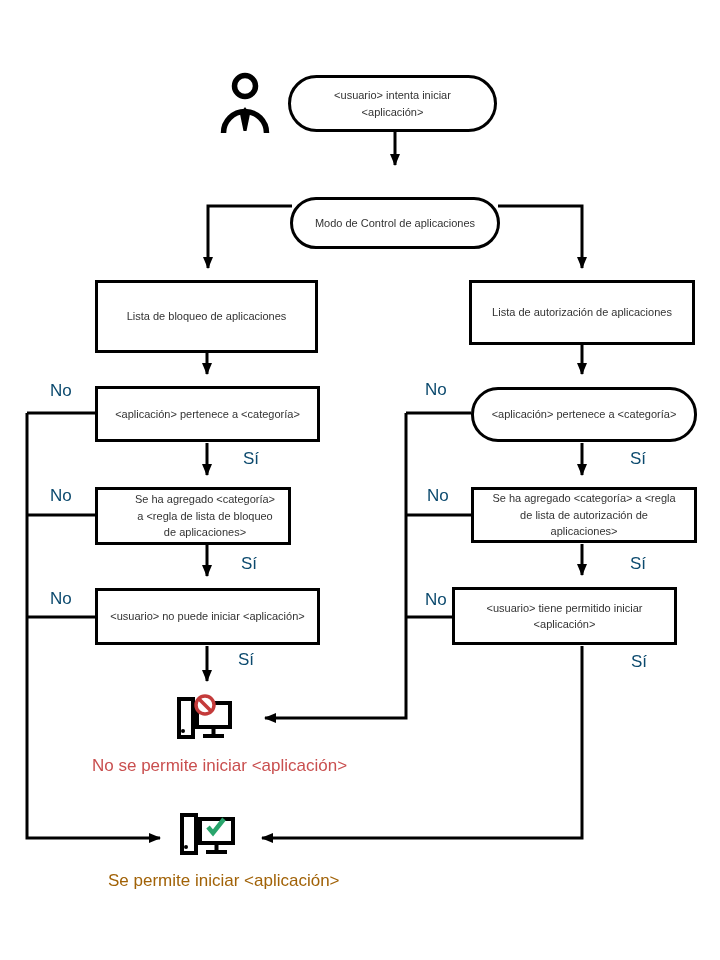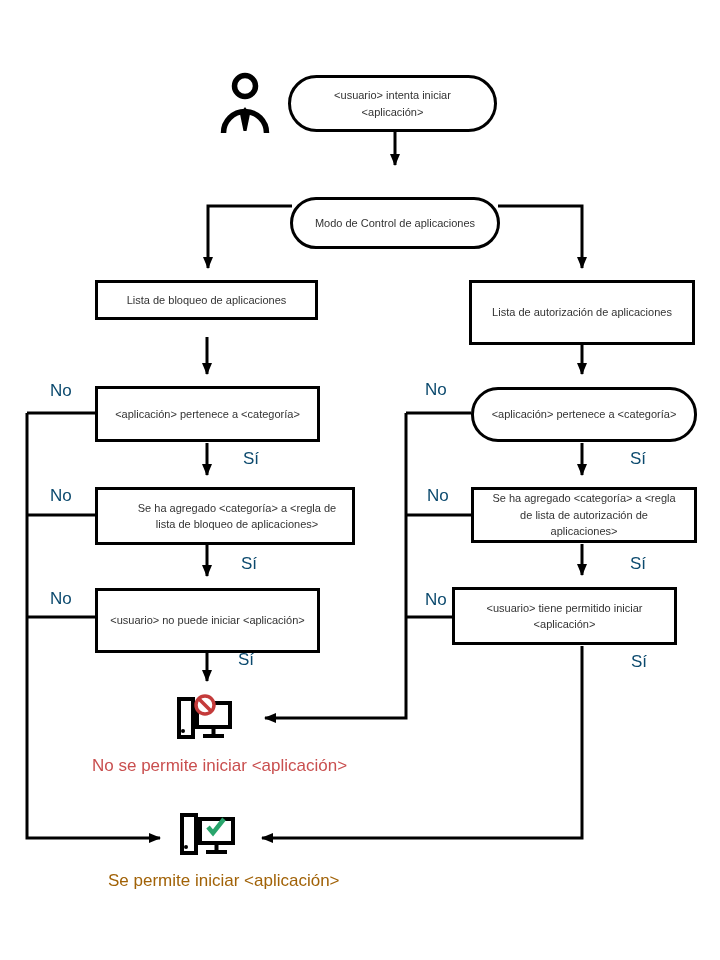--- a/index.html
+++ b/index.html
@@ -60,33 +60,33 @@
       <path d="M406 413 V718 H265" marker-end="url(#arrow)"></path>
 
       <path d="M582 646 V838 H262" marker-end="url(#arrow)"></path>
     </g>
   </svg>
 
   <div class="node pill" style="left:288px; top:75px; width:209px; height:57px;">&lt;usuario&gt; intenta iniciar &lt;aplicación&gt;</div>
 
   <div class="node pill" style="left:290px; top:177px; width:210px; height:52px;margin-top:20px;">Modo de Control de aplicaciones</div>
 
-  <div class="node" style="left:95px; top:280px; width:223px; height:40px;">Lista de bloqueo de aplicaciones</div>
+  <div class="node" style="left:95px; top:280px; width:223px; height:73px;">Lista de bloqueo de aplicaciones</div>
 
   <div class="node" style="left:469px; top:280px; width:226px; height:65px;">Lista de autorización de aplicaciones</div>
 
   <div class="node" style="left:95px; top:386px; width:225px; height:56px;">&lt;aplicación&gt; pertenece a &lt;categoría&gt;</div>
 
   <div class="node pill" style="left:471px; top:387px; width:226px; height:55px; border-radius:27px;">&lt;aplicación&gt; pertenece a &lt;categoría&gt;</div>
 
-  <div class="node" style="left:95px; top:487px; width:260px; height:58px;padding-left:36px;">Se ha agregado  &lt;categoría&gt; a &lt;regla de lista de bloqueo de aplicaciones&gt;</div>
+  <div class="node" style="left:95px; top:487px; width:196px; height:58px;padding-left:36px;">Se ha agregado  &lt;categoría&gt; a &lt;regla de lista de bloqueo de aplicaciones&gt;</div>
 
   <div class="node" style="left:471px; top:487px; width:226px; height:56px;">Se ha agregado &lt;categoría&gt; a &lt;regla de lista de autorización de aplicaciones&gt;</div>
 
-  <div class="node" style="left:95px; top:588px; width:225px; height:65px;">&lt;usuario&gt; no puede iniciar &lt;aplicación&gt;</div>
+  <div class="node" style="left:95px; top:588px; width:225px; height:57px;">&lt;usuario&gt; no puede iniciar &lt;aplicación&gt;</div>
 
   <div class="node" style="left:452px; top:587px; width:225px; height:58px;">&lt;usuario&gt; tiene permitido iniciar &lt;aplicación&gt;</div>
 
   <span class="edge-label" style="left:50px; top:381px;">No</span>
   <span class="edge-label" style="left:50px; top:486px;">No</span>
   <span class="edge-label" style="left:50px; top:589px;">No</span>
   <span class="edge-label" style="left:425px; top:380px;">No</span>
   <span class="edge-label" style="left:427px; top:486px;">No</span>
   <span class="edge-label" style="left:425px; top:590px;">No</span>
 

